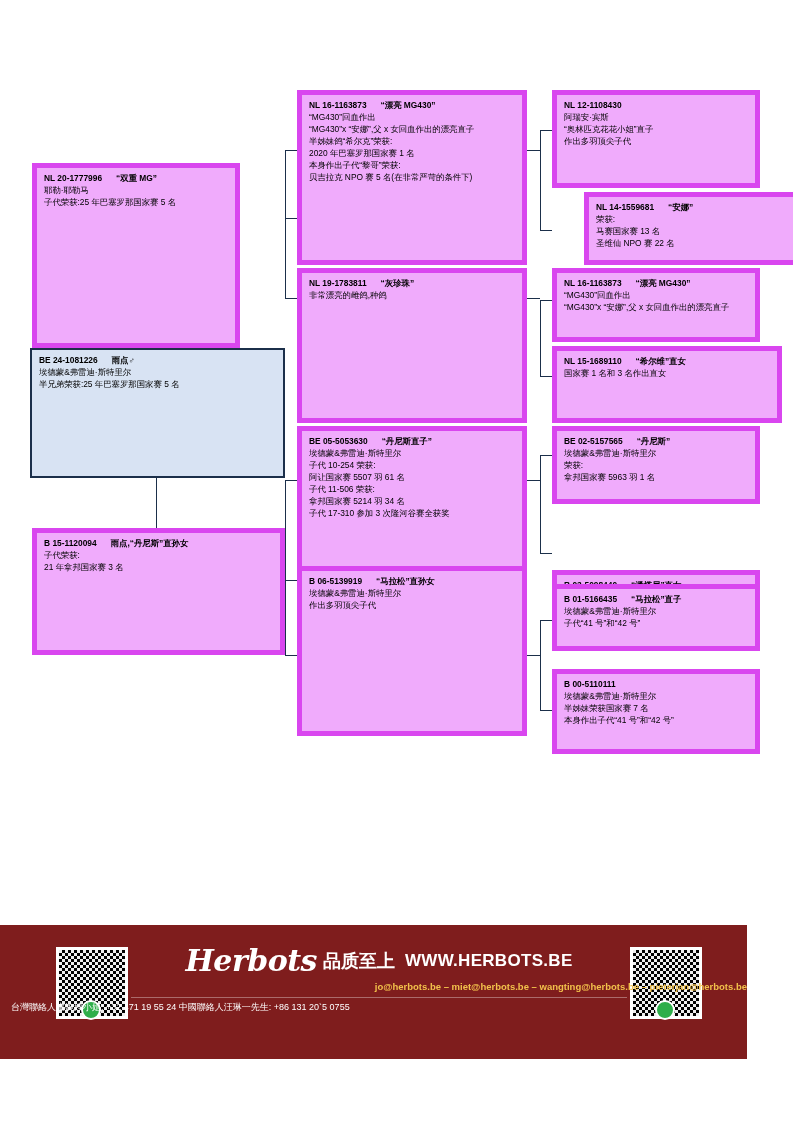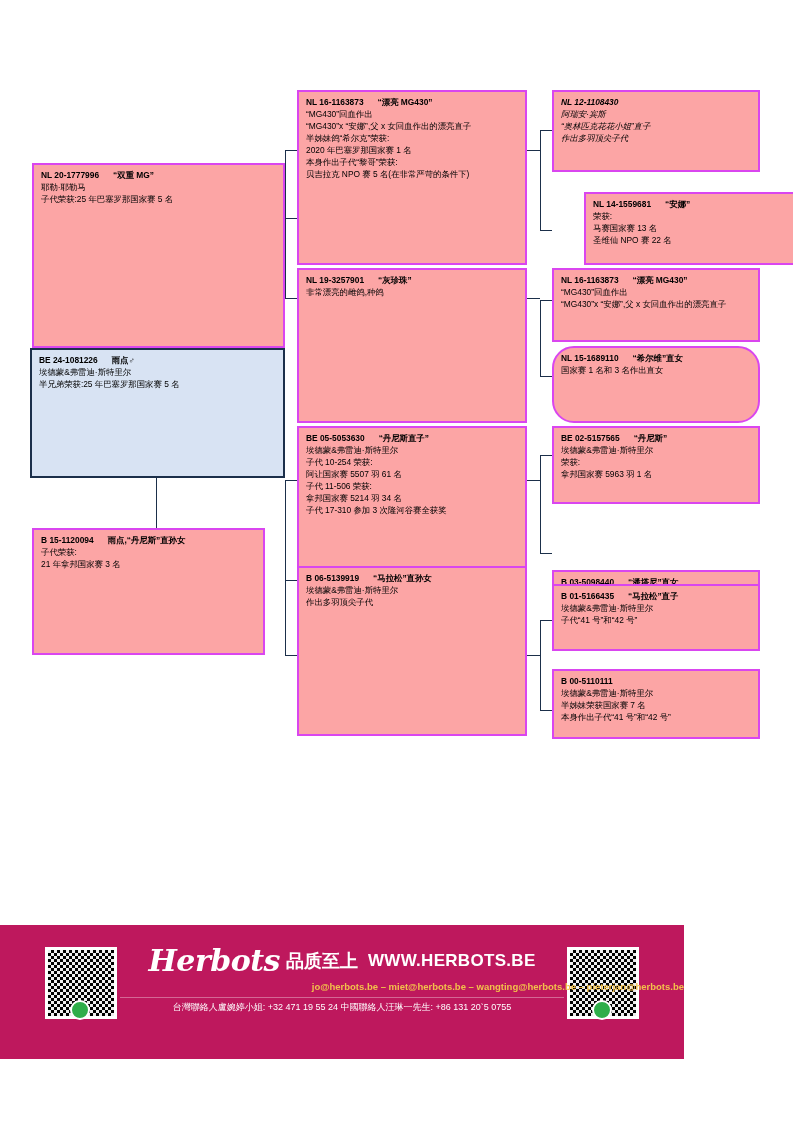--- a/index.html
+++ b/index.html
@@ -20,22 +20,22 @@
     position: absolute;
     left: 0; top: 0;
     width: 793px;
     height: 1122px;
   }
 
   
   .box {
     position: absolute;
     box-sizing: border-box;
-    border: 2px solid #d946ef;
-    background: #fca5a5;
+    border: 5px solid #d946ef;
+    background: #f0abfc;
     padding: 5px 6px 4px 7px;
     font-size: 8.4px;
     line-height: 1.42;
     overflow: hidden;
   }
   .box.highlight {
     background: #d8e3f3;
     border: 2px solid #1b2f4a;
   }
   .ring {
@@ -56,24 +56,25 @@
     background: #1b2f4a;
   }
   .conn.h { height: 1px; }
   .conn.v { width: 1px; }
 
   
   .footer {
     position: absolute;
     left: 0;
     top: 925px;
-    width: 684px;
+    width: 736px;
     height: 134px;
-    background: #be185d;
+    background: #7f1d1d;
     overflow: hidden;
+    padding-left: 11px;
   }
   .footer-inner {
     position: relative;
     width: 100%;
     height: 100%;
   }
   .qr {
     position: absolute;
     top: 22px;
     width: 66px;
@@ -131,21 +132,21 @@
     top: 56px;
     text-align: right;
     color: #f2c14b;
     font-size: 9.5px;
     font-weight: bold;
   }
   .contacts {
     position: absolute;
     left: 0; right: 0;
     top: 76px;
-    text-align: center;
+    text-align: left;
     color: #ffffff;
     font-size: 9px;
   }
   .tagline {
     position: absolute;
     left: 0; right: 0;
     top: 96px;
     text-align: center;
     color: #ffffff;
     font-size: 15px;
@@ -190,37 +191,37 @@
   <div class="conn h" style="left:527px; top:480px; width:13px;"></div>
   <div class="conn v" style="left:540px; top:455px; height:98px;"></div>
   <div class="conn h" style="left:540px; top:455px; width:12px;"></div>
   <div class="conn h" style="left:540px; top:553px; width:12px;"></div>
 
   <div class="conn h" style="left:527px; top:655px; width:13px;"></div>
   <div class="conn v" style="left:540px; top:620px; height:90px;"></div>
   <div class="conn h" style="left:540px; top:620px; width:12px;"></div>
   <div class="conn h" style="left:540px; top:710px; width:12px;"></div>
 
-  <div class="box" style="left:32px; top:163px; width:253px; height:185px;">
+  <div class="box" style="left:32px; top:163px; width:208px; height:185px;">
     <div class="ring">
       <span>NL 20-1777996</span><span class="name">“双重 MG”</span>
     </div>
     <div class="line">耶勒·耶勒马</div>
     <div class="line">子代荣获:25 年巴塞罗那国家赛 5 名</div>
   </div>
 
   <div class="box highlight" style="left:30px; top:348px; width:255px; height:130px;">
     <div class="ring">
       <span>BE 24-1081226</span><span class="name">雨点♂</span>
     </div>
     <div class="line">埃德蒙&amp;弗雷迪·斯特里尔</div>
     <div class="line">半兄弟荣获:25 年巴塞罗那国家赛 5 名</div>
   </div>
 
-  <div class="box" style="left:32px; top:528px; width:233px; height:127px;">
+  <div class="box" style="left:32px; top:528px; width:253px; height:127px;">
     <div class="ring">
       <span>B 15-1120094</span><span class="name">雨点,“丹尼斯”直孙女</span>
     </div>
     <div class="line">子代荣获:</div>
     <div class="line">21 年拿邦国家赛 3 名</div>
   </div>
 
   <div class="box" style="left:297px; top:90px; width:230px; height:175px;">
     <div class="ring">
       <span>NL 16-1163873</span><span class="name">“漂亮 MG430”</span>
@@ -228,21 +229,21 @@
     <div class="line">“MG430”回血作出</div>
     <div class="line">“MG430”x “安娜”,父 x 女回血作出的漂亮直子</div>
     <div class="line">半姊妹鸽“希尔克”荣获:</div>
     <div class="line">2020 年巴塞罗那国家赛 1 名</div>
     <div class="line">本身作出子代“黎哥”荣获:</div>
     <div class="line">贝吉拉克 NPO 赛 5 名(在非常严苛的条件下)</div>
   </div>
 
   <div class="box" style="left:297px; top:268px; width:230px; height:155px;">
     <div class="ring">
-      <span>NL 19-3257901</span><span class="name">“灰珍珠”</span>
+      <span>NL 19-1783811</span><span class="name">“灰珍珠”</span>
     </div>
     <div class="line">非常漂亮的雌鸽,种鸽</div>
   </div>
 
   <div class="box" style="left:297px; top:426px; width:230px; height:175px;">
     <div class="ring">
       <span>BE 05-5053630</span><span class="name">“丹尼斯直子”</span>
     </div>
     <div class="line">埃德蒙&amp;弗雷迪·斯特里尔</div>
     <div class="line">子代 10-254 荣获:</div>
@@ -253,21 +254,21 @@
   </div>
 
   <div class="box" style="left:297px; top:566px; width:230px; height:170px;">
     <div class="ring">
       <span>B 06-5139919</span><span class="name">“马拉松”直孙女</span>
     </div>
     <div class="line">埃德蒙&amp;弗雷迪·斯特里尔</div>
     <div class="line">作出多羽顶尖子代</div>
   </div>
 
-  <div class="box" style="left:552px; top:90px; width:208px; height:82px;font-style:italic;">
+  <div class="box" style="left:552px; top:90px; width:208px; height:98px;">
     <div class="ring">
       <span>NL 12-1108430</span><span class="name"></span>
     </div>
     <div class="line">阿瑞安·宾斯</div>
     <div class="line">“奥林匹克花花小姐”直子</div>
     <div class="line">作出多羽顶尖子代</div>
   </div>
 
   <div class="box" style="left:584px; top:192px; width:225px; height:73px;">
     <div class="ring">
@@ -279,21 +280,21 @@
   </div>
 
   <div class="box" style="left:552px; top:268px; width:208px; height:74px;">
     <div class="ring">
       <span>NL 16-1163873</span><span class="name">“漂亮 MG430”</span>
     </div>
     <div class="line">“MG430”回血作出</div>
     <div class="line">“MG430”x “安娜”,父 x 女回血作出的漂亮直子</div>
   </div>
 
-  <div class="box" style="left:552px; top:346px; width:208px; height:77px;border-radius:22px;">
+  <div class="box" style="left:552px; top:346px; width:230px; height:77px;">
     <div class="ring">
       <span>NL 15-1689110</span><span class="name">“希尔维”直女</span>
     </div>
     <div class="line">国家赛 1 名和 3 名作出直女</div>
   </div>
 
   <div class="box" style="left:552px; top:426px; width:208px; height:78px;">
     <div class="ring">
       <span>BE 02-5157565</span><span class="name">“丹尼斯”</span>
     </div>
@@ -310,21 +311,21 @@
   </div>
 
   <div class="box" style="left:552px; top:584px; width:208px; height:67px;">
     <div class="ring">
       <span>B 01-5166435</span><span class="name">“马拉松”直子</span>
     </div>
     <div class="line">埃德蒙&amp;弗雷迪·斯特里尔</div>
     <div class="line">子代“41 号”和“42 号”</div>
   </div>
 
-  <div class="box" style="left:552px; top:669px; width:208px; height:70px;">
+  <div class="box" style="left:552px; top:669px; width:208px; height:85px;">
     <div class="ring">
       <span>B 00-5110111</span><span class="name"></span>
     </div>
     <div class="line">埃德蒙&amp;弗雷迪·斯特里尔</div>
     <div class="line">半姊妹荣获国家赛 7 名</div>
     <div class="line">本身作出子代“41 号”和“42 号”</div>
   </div>
 
   <div class="footer">
     <div class="footer-inner">

